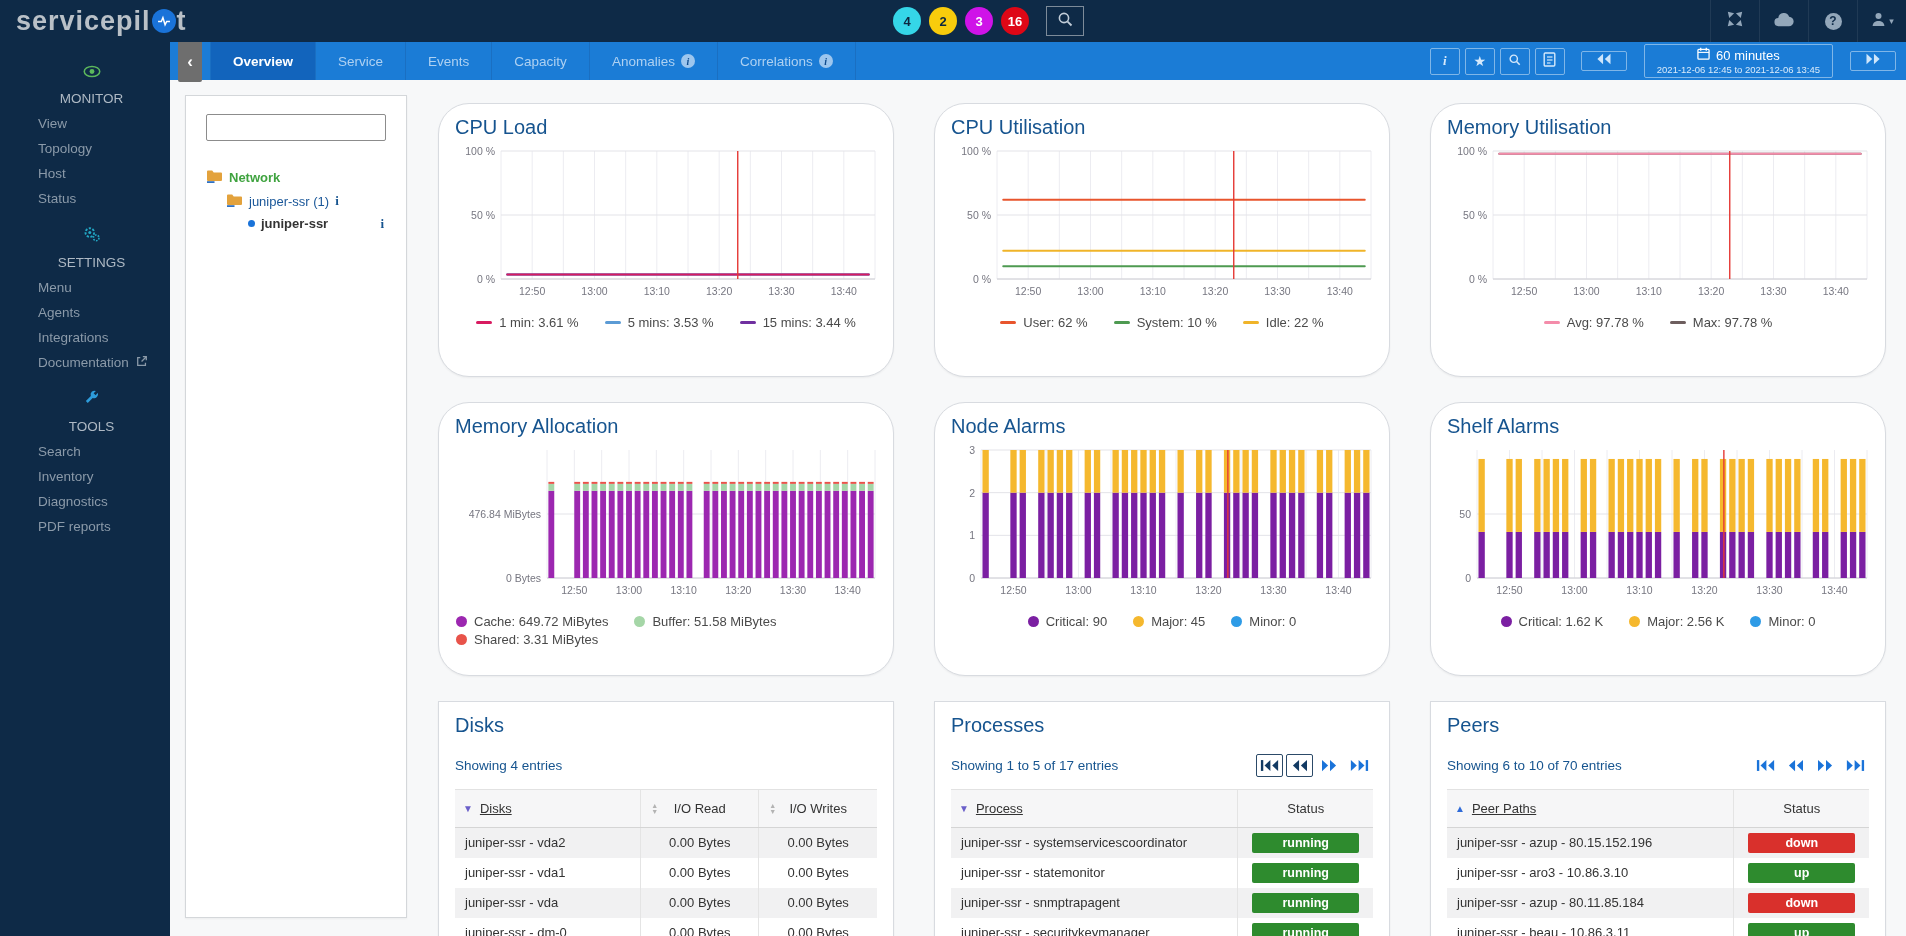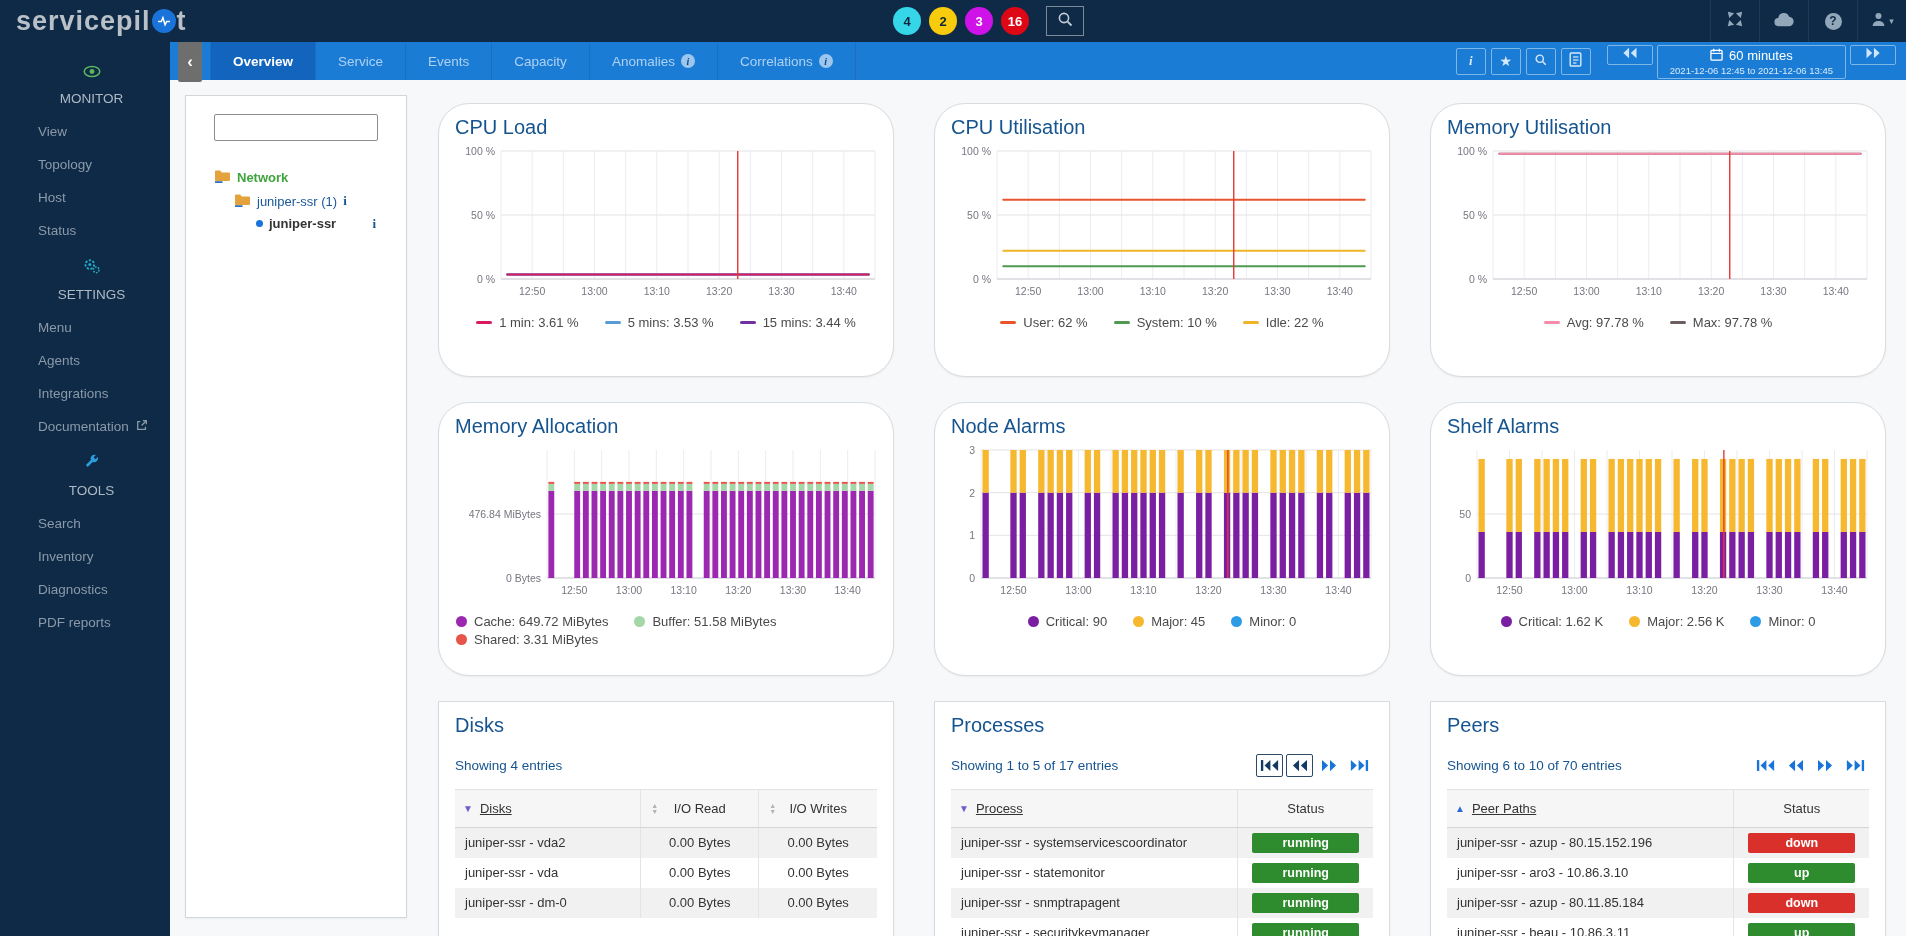--- a/index.html
+++ b/index.html
@@ -18,47 +18,47 @@
   .badge-red { background:#de0716; color:#fff; }
   .search-btn { position:absolute; left:1046px; top:6px; width:38px; height:30px; border:1px solid #7d8b99; background:transparent; display:flex; align-items:center; justify-content:center; color:#c2cdd8; cursor:pointer; }
   .top-icons { position:absolute; right:0; top:0; height:42px; display:flex; }
   .top-icon { width:49px; height:42px; display:flex; align-items:center; justify-content:center; border-left:1px solid rgba(255,255,255,0.08); color:#93a7ba; cursor:pointer; }
   .caret { font-size:9px; margin-left:2px; color:#93a7ba; }
 
   
   .main { display:flex; height:894px; }
   .sidebar { width:170px; background:#0e2a47; flex:none; padding-top:8px; }
   .side-header { display:flex; align-items:center; gap:10px; padding:9px 0 5px 13px; color:#aeb9c4; font-size:13.5px;flex-direction:column; }
-  .side-item { padding:5px 0 5px 38px; color:#8b9aa9; font-size:13.5px; cursor:pointer; display:flex; align-items:center; gap:7px;margin-top:8px; }
+  .side-item { padding:5px 0 5px 38px; color:#8b9aa9; font-size:13.5px; cursor:pointer; display:flex; align-items:center; gap:7px; }
   .side-item.active { color:#ffffff; font-weight:bold; }
   .side-section { margin-top:6px; }
   .content { flex:1; position:relative; background:#f7f8f9; }
 
   
   .tabbar { height:38px; background:#1b7cd6; display:flex; align-items:stretch; position:relative; }
   .collapse-btn { position:absolute; left:8px; top:0; width:24px; height:40px; background:#6e6e6e; color:#fff; z-index:6; display:flex; align-items:center; justify-content:center; font-size:17px; font-weight:bold; cursor:pointer; border-radius:0 0 2px 2px; }
   .tabs { display:flex; margin-left:40px; }
   .tab { padding:0 22px; display:flex; align-items:center; gap:6px; color:#aed1f2; font-size:13.5px; border-left:1px solid #1a6fc2; cursor:pointer; white-space:nowrap; }
   .tabs .tab:last-child { border-right:1px solid #1a6fc2; }
   .tab.active { background:#1264bc; color:#fff; font-weight:bold; }
   .info-dot { width:14px; height:14px; border-radius:50%; background:#9dc6ee; color:#0e4a8c; font-size:10px; font-weight:bold; font-style:italic; display:inline-flex; align-items:center; justify-content:center; font-family:"Liberation Serif", serif; }
   .tab-right { margin-left:auto; display:flex; align-items:center; gap:16px; margin-right:10px; }
   .mini-btns { display:flex; gap:5px; }
   .mini-btn { width:30px; height:27px; border:1px solid #7fb6e8; border-radius:2px; color:#d6e9fb; display:flex; align-items:center; justify-content:center; font-size:13px; cursor:pointer; }
   .mini-btn .serif-i { font-family:"Liberation Serif", serif; font-weight:bold; font-style:italic; }
   .star-glyph { font-size:14px; }
-  .time-nav { display:flex; gap:4px; align-items:flex-start; height:33px; }
+  .time-nav { display:flex; gap:17px; align-items:center; height:33px; }
   .time-btn { width:46px; border:1px solid #7fb6e8; border-radius:2px; display:flex; align-items:center; justify-content:center; color:#cfe6fb; cursor:pointer; }
   .time-display { border:1px solid #7fb6e8; border-radius:2px; padding:2px 12px; text-align:center; color:#fff; cursor:pointer; min-width:180px; }
   .time-label { font-size:13px; display:flex; align-items:center; justify-content:center; gap:6px; }
   .time-range { font-size:9.5px; color:#d9ebfb; margin-top:1px; white-space:nowrap; }
 
   
   .workspace { position:relative; height:856px; }
-  .tree-panel { position:absolute; left:15px; top:15px; width:222px; height:823px; background:#fff; border:1px solid #d4d7da; box-shadow:0 1px 2px rgba(0,0,0,0.05); padding:18px 28px; }
+  .tree-panel { position:absolute; left:15px; top:15px; width:222px; height:823px; background:#fff; border:1px solid #d4d7da; box-shadow:0 1px 2px rgba(0,0,0,0.05); padding:18px 20px; }
   .tree-search { width:100%; height:27px; border:1px solid #8c8c8c; border-radius:2px; padding:0 6px; font-size:13px; font-family:"Liberation Sans", sans-serif; }
   .tree { margin-top:24px; font-size:13px; }
   .tree-row { display:flex; align-items:center; gap:6px; padding:3px 0; position:relative; cursor:pointer; }
   .tree-root-label { color:#3fa33f; font-weight:bold; }
   .tree-child-label { color:#1a5799; }
   .tree-leaf-label { color:#333; font-weight:bold; }
   .tree-info { color:#16548f; font-weight:bold; font-family:"Liberation Serif", serif; font-size:13px; }
   .tree-info.right { position:absolute; right:2px; }
   .leaf-bullet { width:7px; height:7px; border-radius:50%; background:#1a73d9; display:inline-block; }
 
@@ -897,20 +897,25 @@
                     </th>
                   </tr>
                 </thead>
                 <tbody>
                   <tr>
                     <td>juniper-ssr - vda2</td>
                     <td>0.00 Bytes</td>
                     <td>0.00 Bytes</td>
                   </tr>
                   <tr>
+                    <td>juniper-ssr - vda1</td>
+                    <td>0.00 Bytes</td>
+                    <td>0.00 Bytes</td>
+                  </tr>
+                  <tr>
                     <td>juniper-ssr - vda</td>
                     <td>0.00 Bytes</td>
                     <td>0.00 Bytes</td>
                   </tr>
                   <tr>
                     <td>juniper-ssr - dm-0</td>
                     <td>0.00 Bytes</td>
                     <td>0.00 Bytes</td>
                   </tr>
                 </tbody>

